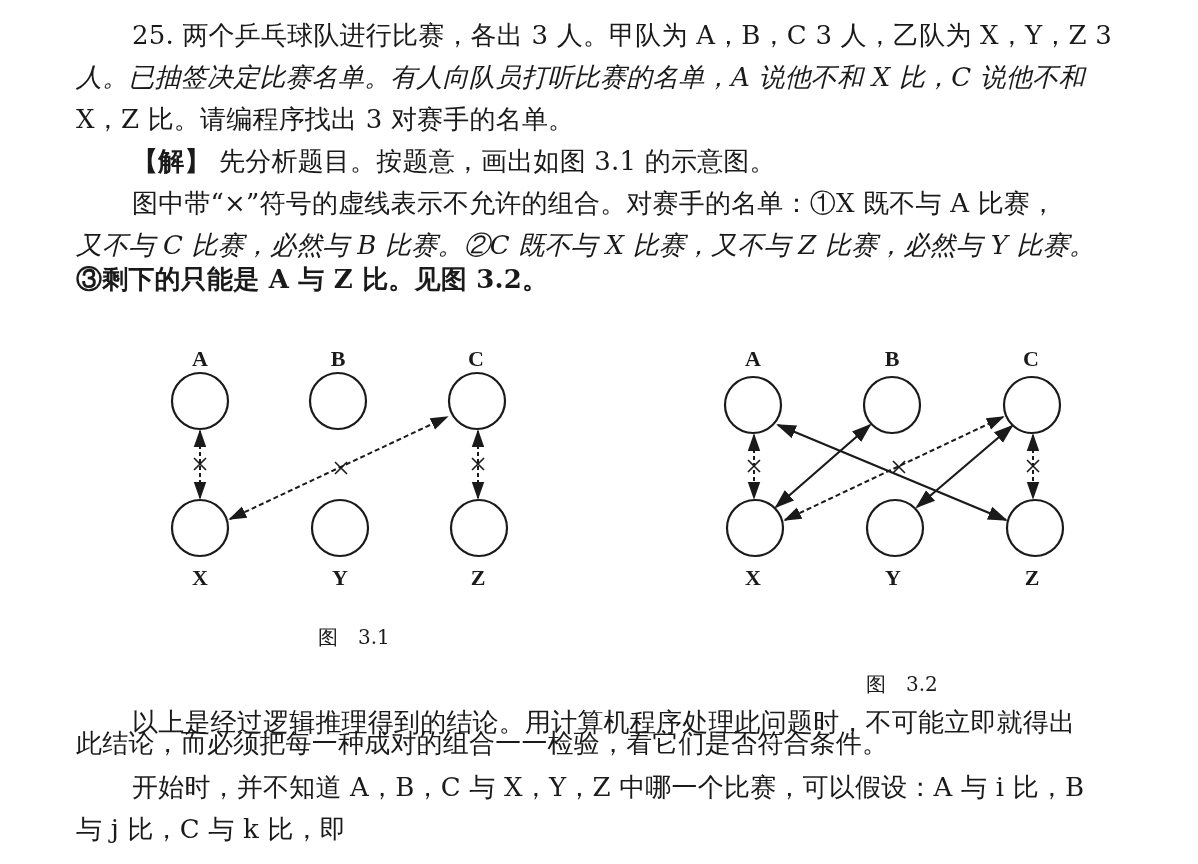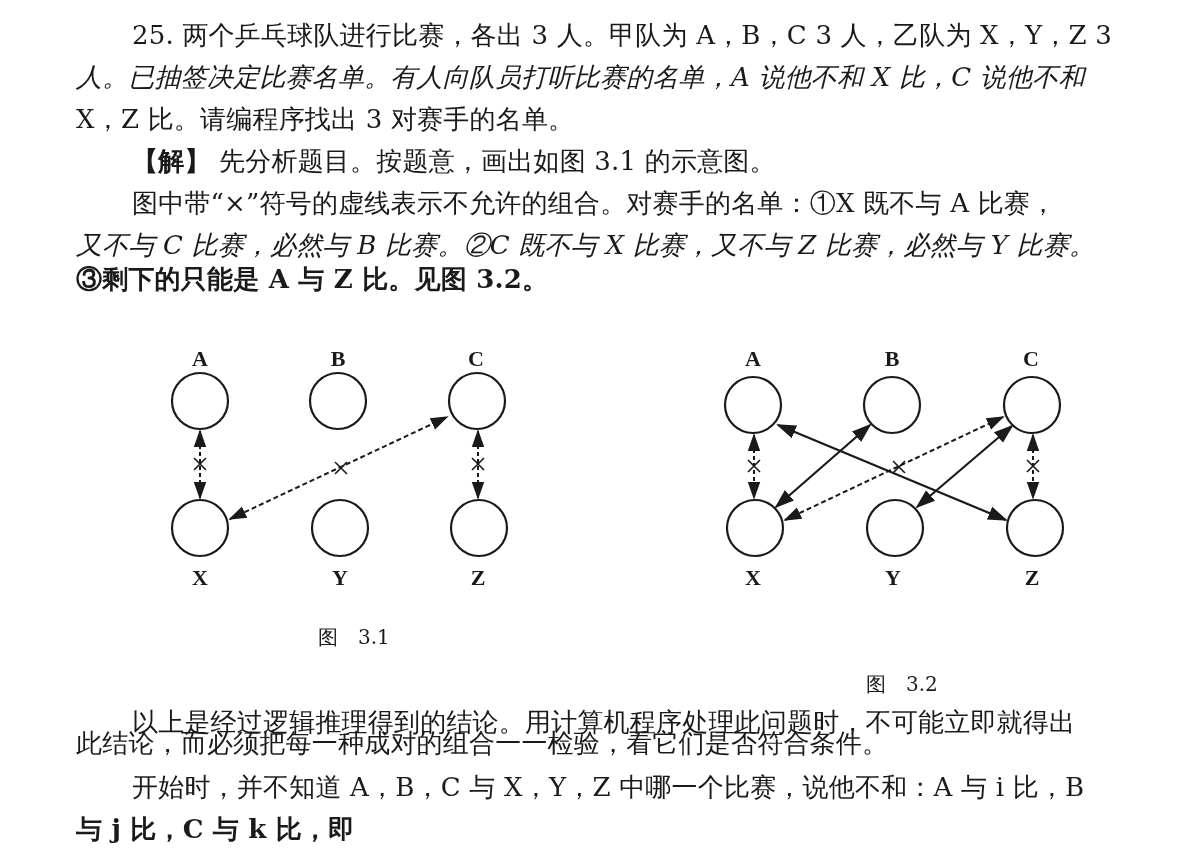--- a/index.html
+++ b/index.html
@@ -84,14 +84,14 @@
 
     <line x1="778" y1="425" x2="1006" y2="520" stroke="#1a1a1a" stroke-width="2.2" marker-start="url(#arr)" marker-end="url(#arr)"></line>
   </g>
 </svg>
 
 <div class="caption" style="left:318px; top:624px;">图　3.1</div>
 <div class="caption" style="left:866px; top:624px;margin-top:47px;">图　3.2</div>
 
 <div class="line indent" style="top:707px;">以上是经过逻辑推理得到的结论。用计算机程序处理此问题时，不可能立即就得出</div>
 <div class="line" style="top:728px;">此结论，而必须把每一种成对的组合一一检验，看它们是否符合条件。</div>
-<div class="line indent" style="top:772px;">开始时，并不知道 A，B，C 与 X，Y，Z 中哪一个比赛，说他不和：A 与 i 比，B</div>
-<div class="line" style="top:814px;font-weight:bold;">与 j 比，C 与 k 比，即</div>
+<div class="line indent" style="top:772px;">开始时，并不知道 A，B，C 与 X，Y，Z 中哪一个比赛，可以假设：A 与 i 比，B</div>
+<div class="line" style="top:814px;">与 j 比，C 与 k 比，即</div>
 
 </body></html>

